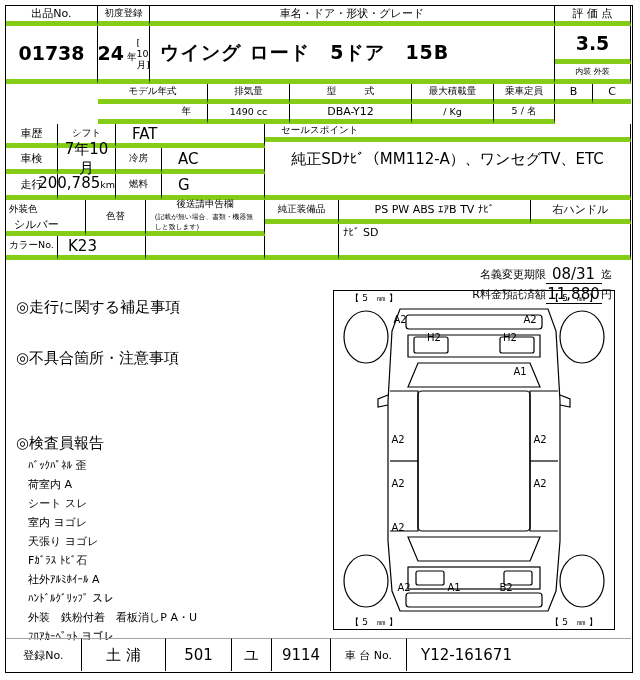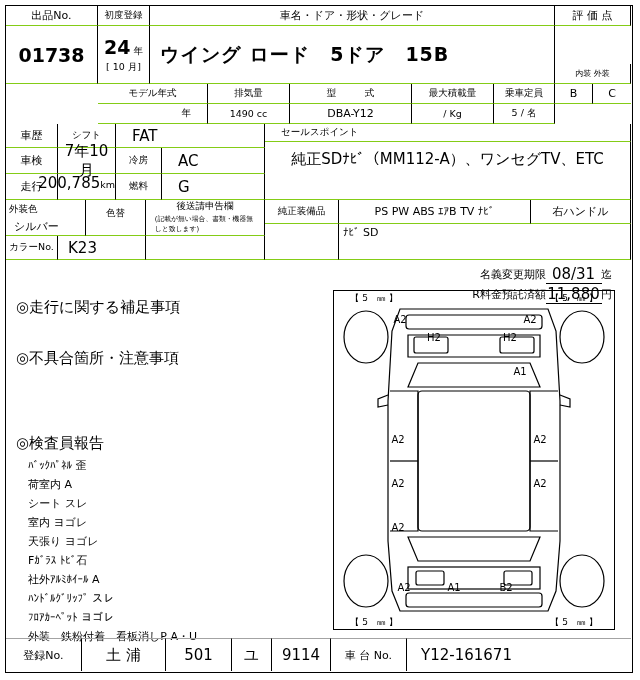--- a/index.html
+++ b/index.html
@@ -18,21 +18,21 @@
     position: relative;
     width: 628px;
     height: 668px;
     margin: 5px;
     border: 1.5px solid #000;
     box-sizing: border-box;
   }
   .abs { position: absolute; box-sizing: border-box; }
   .br { border-right: 1px solid #000; }
   .bt { border-top: 1px solid #a3a3a3; }
-  .bb { border-bottom: 1px solid #84cc16; }
+  .bb { border-bottom: 5px solid #84cc16; }
   .ctr { display: flex; align-items: center; justify-content: center; text-align: center; }
   .lft { display: flex; align-items: center; justify-content: flex-start; }
   .tiny { font-size: 8px; }
   .sm { font-size: 9.5px; }
   .md { font-size: 11px; }
   .lg { font-size: 15px; }
   .xl { font-size: 19px; }
   .xxl { font-size: 19px; }
   .b { font-weight: bold; }
 
@@ -127,33 +127,34 @@
 <div class="sheet">
 
   <div class="abs ctr br bb md" id="lot-label">出品No.</div>
   <div class="abs ctr br bb xxl b" id="lot-value">01738</div>
 
   <div class="abs ctr br bb sm" id="reg-label">初度登録</div>
   <div class="abs ctr br bb md" id="name-label">車名・ドア・形状・グレード</div>
   <div class="abs ctr br bb md" id="grade-label">評 価 点</div>
 
   <div class="abs br bb" id="reg-year">
-    <div style="height:100%;display:flex;flex-direction:column;align-items:center;justify-content:center;">
+    <div style="height:100%;display:flex;flex-direction:row;align-items:center;justify-content:center;">
       <div style="display:flex;align-items:baseline;">
         <span class="xl b">24</span>
         <span class="sm" style="margin-left:3px;">年</span>
       </div>
       <div class="sm" style="margin-top:3px;">[ 10  月]</div>
     </div>
   </div>
 
   <div class="abs br bb lft" id="name-value">
     <span class="xl b" style="margin-left:10px;letter-spacing:1px;">ウイング ロード　5ドア　15B</span>
   </div>
 
+  <div class="abs ctr br bb xl b" id="grade-value">3.5</div>
   <div class="abs ctr br bb tiny" id="inout-label">内装  外装</div>
   <div class="abs ctr br bb md" id="in-label">B</div>
   <div class="abs ctr bb md" id="out-label">C</div>
 
   <div class="abs ctr br bb sm" id="model-label">モデル年式</div>
   <div class="abs ctr br bb sm" id="disp-label">排気量</div>
   <div class="abs ctr br bb sm" id="type-label">型　　　式</div>
   <div class="abs ctr br bb sm" id="load-label">最大積載量</div>
   <div class="abs ctr br bb sm" id="seat-label">乗車定員</div>
 
@@ -189,21 +190,21 @@
       <span style="margin-left:16px;">G</span>
     </div>
 
   <div class="abs lft br sm" id="color-label">
       <span style="margin-left:3px;">外装色</span>
     </div>
   <div class="abs lft br bb md" id="color-value">
       <span style="margin-left:8px;">シルバー</span>
     </div>
   <div class="abs ctr br bb sm" id="colorchg-label">
-      <span style="align-self:flex-end;margin-bottom:15px;">色替</span>
+      <span style="align-self:flex-end;margin-bottom:8px;">色替</span>
     </div>
   <div class="abs ctr br bb sm" id="colorno-label">カラーNo.</div>
   <div class="abs lft br bb lg" id="colorno-value">
       <span style="margin-left:10px;">K23</span>
     </div>
 
   <div class="abs br bb" id="notice-label" style="display:flex;flex-direction:column;align-items:center;justify-content:center;">
     <div class="sm">後送請申告欄</div>
     <div class="tiny" style="transform:scale(0.85);">(記載が無い場合、書類・機器無しと致します)</div>
   </div>
@@ -244,22 +245,22 @@
 
   <div class="abs md" id="note-list">
     <div>ﾊﾞｯｸﾊﾟﾈﾙ 歪</div>
     <div>荷室内 A</div>
     <div>シート スレ</div>
     <div>室内 ヨゴレ</div>
     <div>天張り ヨゴレ</div>
     <div>Fｶﾞﾗｽ ﾄﾋﾞ石</div>
     <div>社外ｱﾙﾐﾎｲｰﾙ A</div>
     <div>ﾊﾝﾄﾞﾙｸﾞﾘｯﾌﾟ スレ</div>
+    <div>外装　鉄粉付着　看板消しP A・U</div>
     <div>ﾌﾛｱｶｰﾍﾟｯﾄ ヨゴレ</div>
-    <div>外装　鉄粉付着　看板消しP A・U</div>
   </div>
 
   <div class="abs" id="diagram" style="border:1px solid #000;">
     <svg width="280" height="338" viewBox="0 0 280 338">
       <g fill="none" stroke="#000" stroke-width="1.2">
 
         <ellipse cx="32" cy="46" rx="22" ry="26"></ellipse>
         <ellipse cx="248" cy="46" rx="22" ry="26"></ellipse>
         <ellipse cx="32" cy="290" rx="22" ry="26"></ellipse>
         <ellipse cx="248" cy="290" rx="22" ry="26"></ellipse>

